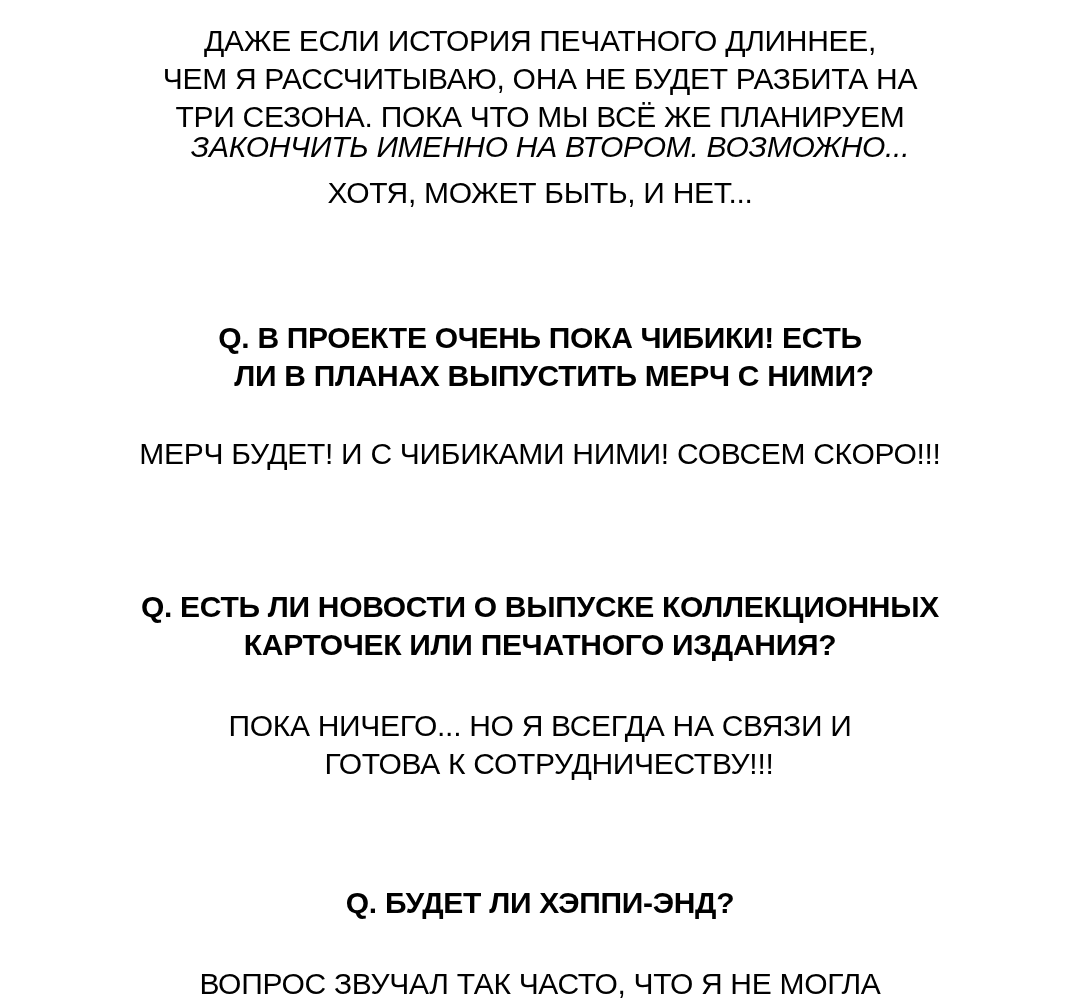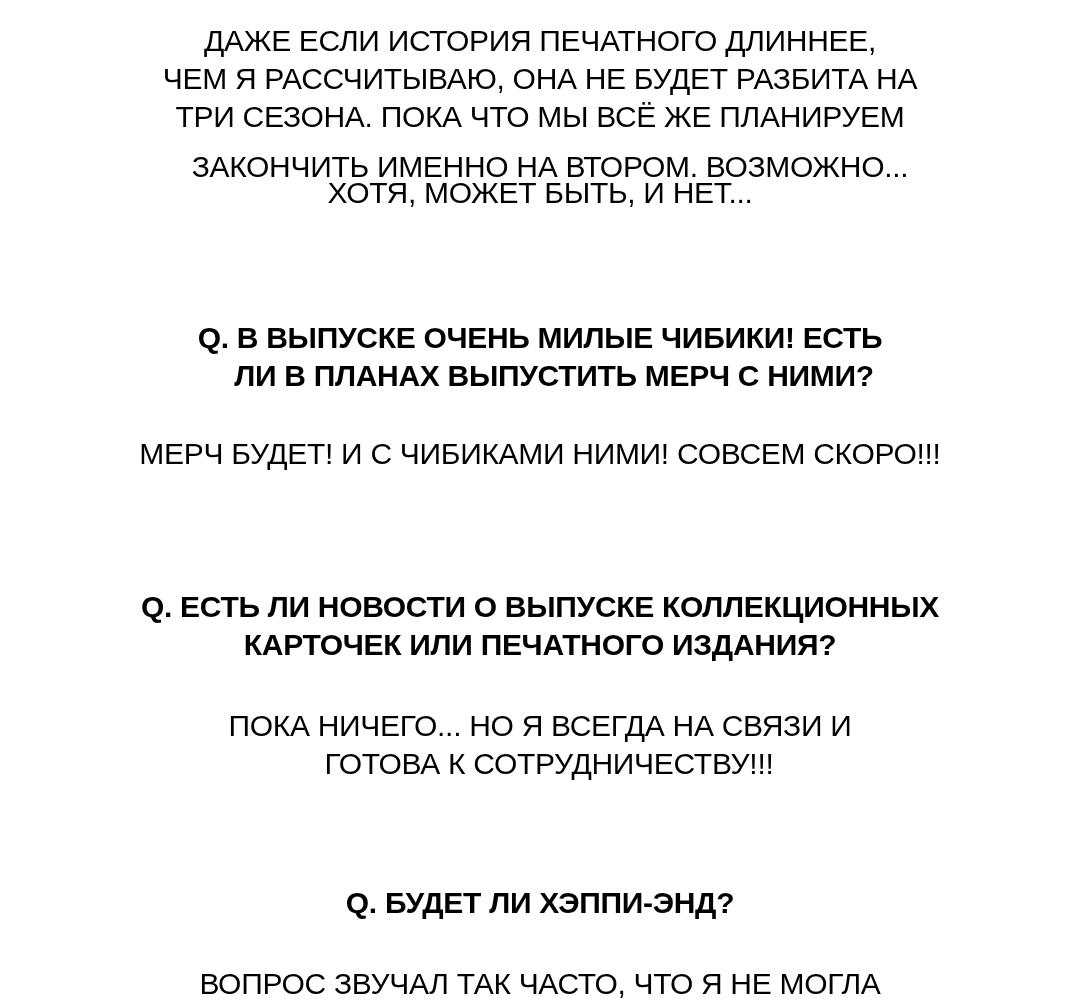--- a/index.html
+++ b/index.html
@@ -29,26 +29,26 @@
       font-weight: bold;
     }
   </style>
 </head>
 <body>
 
 <div>
   <div class="line" style="top:22px;">ДАЖЕ ЕСЛИ ИСТОРИЯ ПЕЧАТНОГО ДЛИННЕЕ,</div>
   <div class="line" style="top:60px;">ЧЕМ Я РАССЧИТЫВАЮ, ОНА НЕ БУДЕТ РАЗБИТА НА</div>
   <div class="line" style="top:98px;">ТРИ СЕЗОНА. ПОКА ЧТО МЫ ВСЁ ЖЕ ПЛАНИРУЕМ</div>
-  <div class="line" style="top:148px; padding-left:20px; box-sizing:border-box;">ЗАКОНЧИТЬ ИМЕННО НА ВТОРОМ. ВОЗМОЖНО...</div>
+  <div class="line" style="top:128px; padding-left:20px; box-sizing:border-box;font-style:italic;">ЗАКОНЧИТЬ ИМЕННО НА ВТОРОМ. ВОЗМОЖНО...</div>
   <div class="line" style="top:174px;">ХОТЯ, МОЖЕТ БЫТЬ, И НЕТ...</div>
 </div>
 
 <div>
-  <div class="line bold" style="top:319px;">Q. В ВЫПУСКЕ ОЧЕНЬ МИЛЫЕ ЧИБИКИ! ЕСТЬ</div>
+  <div class="line bold" style="top:319px;">Q. В ПРОЕКТЕ ОЧЕНЬ ПОКА ЧИБИКИ! ЕСТЬ</div>
   <div class="line bold" style="top:357px; padding-left:28px; box-sizing:border-box;">ЛИ В ПЛАНАХ ВЫПУСТИТЬ МЕРЧ С НИМИ?</div>
 </div>
 
 <div>
   <div class="line" style="top:435px;">МЕРЧ БУДЕТ! И С ЧИБИКАМИ НИМИ! СОВСЕМ СКОРО!!!</div>
 </div>
 
 <div>
   <div class="line bold" style="top:588px;">Q. ЕСТЬ ЛИ НОВОСТИ О ВЫПУСКЕ КОЛЛЕКЦИОННЫХ</div>
   <div class="line bold" style="top:626px;">КАРТОЧЕК ИЛИ ПЕЧАТНОГО ИЗДАНИЯ?</div>

